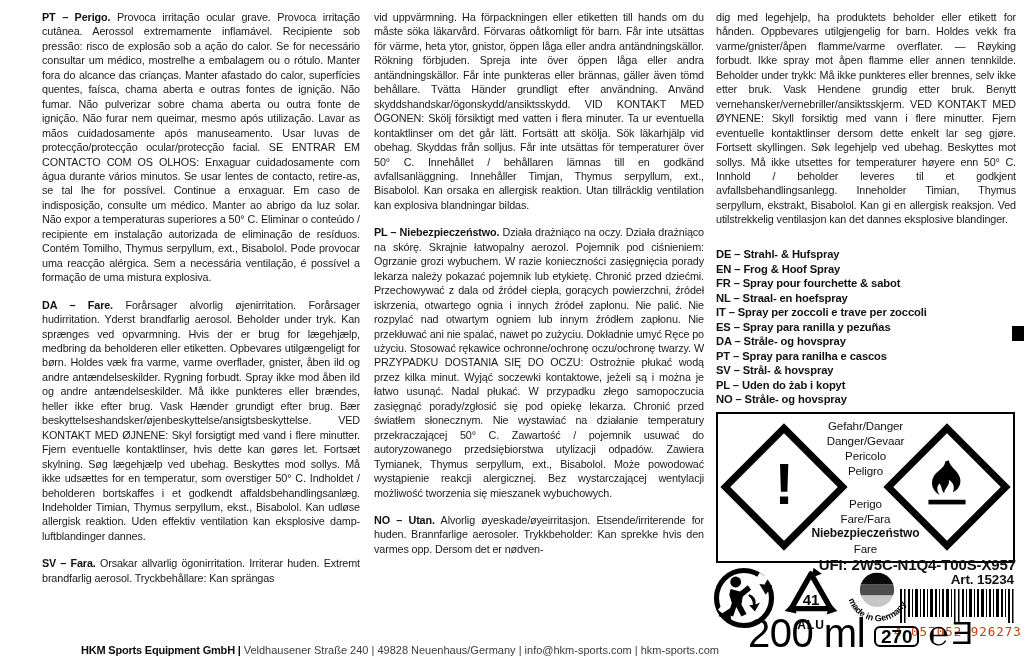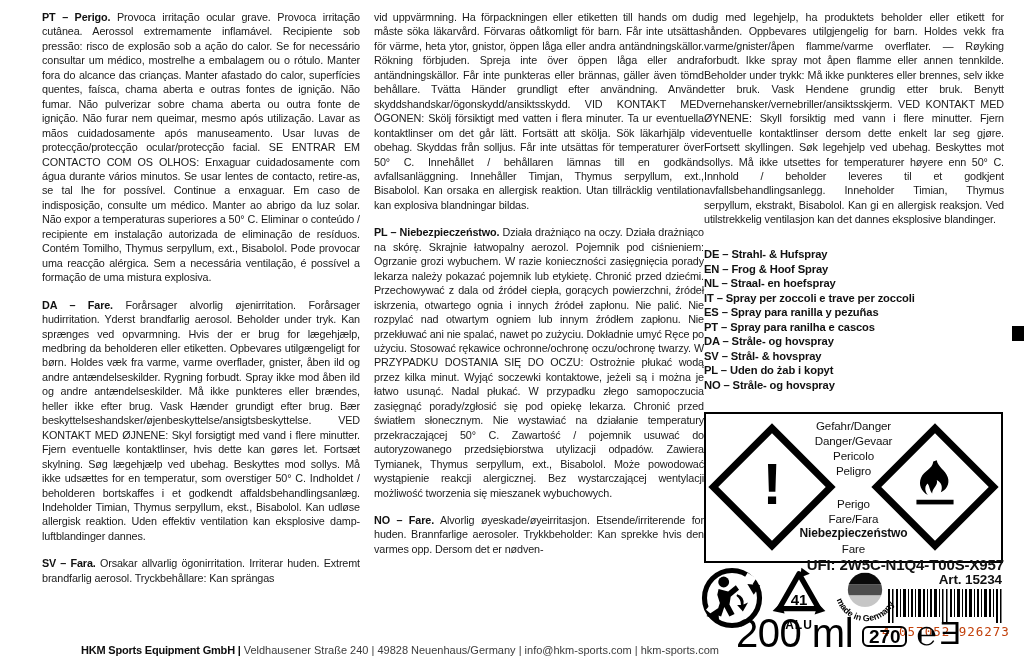--- a/index.html
+++ b/index.html
@@ -3,21 +3,21 @@
 <meta charset="utf-8">
 <style>
   html,body{margin:0;padding:0;}
   body{
     width:1024px;height:671px;background:#ffffff;position:relative;overflow:hidden;
     font-family:"Liberation Sans",sans-serif;color:#161616;
   }
   .cols{position:absolute;left:42px;top:10px;display:flex;}
   .col{text-align:justify;font-size:10.8px;line-height:14.45px;letter-spacing:-0.12px;color:#1a1a1a;}
   .col-1{width:318px;margin-right:14px;}
-  .col-2{width:330px;}
+  .col-2{width:330px;margin-right:12px;}
   .col-3{width:300px;position:relative;height:655px;}
   .par{margin:0 0 13px 0;}
   .par b{font-weight:bold;color:#111;}
 
   .names{position:absolute;left:0;top:237px;width:300px;text-align:left;}
   .names .name-row{font-weight:bold;font-size:11.2px;line-height:14.5px;white-space:nowrap;color:#111;}
 
   .hazbox{position:absolute;left:0;top:402px;width:295px;height:147px;border:2.5px solid #000;}
   .dia{position:absolute;width:128px;height:128px;top:9px;}
   .dia-left{left:2px;}
@@ -61,34 +61,35 @@
 
   <div class="col col-1">
     <p class="par"><b>PT – Perigo.</b> <span>Provoca irritação ocular grave. Provoca irritação cutânea. Aerossol extremamente inflamável. Recipiente sob pressão: risco de explosão sob a ação do calor. Se for necessário consultar um médico, mostrelhe a embalagem ou o rótulo. Manter fora do alcance das crianças. Manter afastado do calor, superfícies quentes, faísca, chama aberta e outras fontes de ignição. Não fumar. Não pulverizar sobre chama aberta ou outra fonte de ignição. Não furar nem queimar, mesmo após utilização. Lavar as mãos cuidadosamente após manuseamento. Usar luvas de protecção/protecção ocular/protecção facial. SE ENTRAR EM CONTACTO COM OS OLHOS: Enxaguar cuidadosamente com água durante vários minutos. Se usar lentes de contacto, retire-as, se tal lhe for possível. Continue a enxaguar. Em caso de indisposição, consulte um médico. Manter ao abrigo da luz solar. Não expor a temperaturas superiores a 50° C. Eliminar o conteúdo / recipiente em instalação autorizada de eliminação de resíduos. Contém Tomilho, Thymus serpyllum, ext., Bisabolol. Pode provocar uma reacção alérgica. Sem a necessária ventilação, é possível a formação de uma mistura explosiva.</span></p>
     <p class="par"><b>DA – Fare.</b> <span>Forårsager alvorlig øjenirritation. Forårsager hudirritation. Yderst brandfarlig aerosol. Beholder under tryk. Kan sprænges ved opvarmning. Hvis der er brug for lægehjælp, medbring da beholderen eller etiketten. Opbevares utilgængeligt for børn. Holdes væk fra varme, varme overflader, gnister, åben ild og andre antændelseskilder. Rygning forbudt. Spray ikke mod åben ild og andre antændelseskilder. Må ikke punkteres eller brændes, heller ikke efter brug. Vask Hænder grundigt efter brug. Bær beskyttelseshandsker/øjenbeskyttelse/ansigtsbeskyttelse. VED KONTAKT MED ØJNENE: Skyl forsigtigt med vand i flere minutter. Fjern eventuelle kontaktlinser, hvis dette kan gøres let. Fortsæt skylning. Søg lægehjælp ved ubehag. Beskyttes mod sollys. Må ikke udsættes for en temperatur, som overstiger 50° C. Indholdet / beholderen bortskaffes i et godkendt affaldsbehandlingsanlæg. Indeholder Timian, Thymus serpyllum, ekst., Bisabolol. Kan udløse allergisk reaktion. Uden effektiv ventilation kan eksplosive damp-luftblandinger dannes.</span></p>
     <p class="par"><b>SV – Fara.</b> <span>Orsakar allvarlig ögonirritation. Irriterar huden. Extremt brandfarlig aerosol. Tryckbehållare: Kan sprängas</span></p>
   </div>
 
   <div class="col col-2">
     <p class="par"><span>vid uppvärmning. Ha förpackningen eller etiketten till hands om du måste söka läkarvård. Förvaras oåtkomligt för barn. Får inte utsättas för värme, heta ytor, gnistor, öppen låga eller andra antändningskällor. Rökning förbjuden. Spreja inte över öppen låga eller andra antändningskällor. Får inte punkteras eller brännas, gäller även tömd behållare. Tvätta Händer grundligt efter användning. Använd skyddshandskar/ögonskydd/ansiktsskydd. VID KONTAKT MED ÖGONEN: Skölj försiktigt med vatten i flera minuter. Ta ur eventuella kontaktlinser om det går lätt. Fortsätt att skölja. Sök läkarhjälp vid obehag. Skyddas från solljus. Får inte utsättas för temperaturer över 50° C. Innehållet / behållaren lämnas till en godkänd avfallsanläggning. Innehåller Timjan, Thymus serpyllum, ext., Bisabolol. Kan orsaka en allergisk reaktion. Utan tillräcklig ventilation kan explosiva blandningar bildas.</span></p>
     <p class="par"><b>PL – Niebezpieczeństwo.</b> <span>Działa drażniąco na oczy. Działa drażniąco na skórę. Skrajnie łatwopalny aerozol. Pojemnik pod ciśnieniem: Ogrzanie grozi wybuchem. W razie konieczności zasięgnięcia porady lekarza należy pokazać pojemnik lub etykietę. Chronić przed dziećmi. Przechowywać z dala od źródeł ciepła, gorących powierzchni, źródeł iskrzenia, otwartego ognia i innych źródeł zapłonu. Nie palić. Nie rozpylać nad otwartym ogniem lub innym źródłem zapłonu. Nie przekłuwać ani nie spalać, nawet po zużyciu. Dokładnie umyć Ręce po użyciu. Stosować rękawice ochronne/ochronę oczu/ochronę twarzy. W PRZYPADKU DOSTANIA SIĘ DO OCZU: Ostrożnie płukać wodą przez kilka minut. Wyjąć soczewki kontaktowe, jeżeli są i można je łatwo usunąć. Nadal płukać. W przypadku złego samopoczucia zasięgnąć porady/zgłosić się pod opiekę lekarza. Chronić przed światłem słonecznym. Nie wystawiać na działanie temperatury przekraczającej 50° C. Zawartość / pojemnik usuwać do autoryzowanego przedsiębiorstwa utylizacji odpadów. Zawiera Tymianek, Thymus serpyllum, ext., Bisabolol. Może powodować wystąpienie reakcji alergicznej. Bez wystarczającej wentylacji możliwość tworzenia się mieszanek wybuchowych.</span></p>
-    <p class="par"><b>NO – Fare.</b> <span>Alvorlig øyeskade/øyeirritasjon. Etsende/irriterende for huden. Brannfarlige aerosoler. Trykkbeholder: Kan sprekke hvis den varmes opp. Dersom det er nødven-</span></p>
+    <p class="par"><b>NO – Utan.</b> <span>Alvorlig øyeskade/øyeirritasjon. Etsende/irriterende for huden. Brannfarlige aerosoler. Trykkbeholder: Kan sprekke hvis den varmes opp. Dersom det er nødven-</span></p>
   </div>
 
   <div class="col col-3">
     <p class="par"><span>dig med legehjelp, ha produktets beholder eller etikett for hånden. Oppbevares utilgjengelig for barn. Holdes vekk fra varme/gnister/åpen flamme/varme overflater. — Røyking forbudt. Ikke spray mot åpen flamme eller annen tennkilde. Beholder under trykk: Må ikke punkteres eller brennes, selv ikke etter bruk. Vask Hendene grundig etter bruk. Benytt vernehansker/vernebriller/ansiktsskjerm. VED KONTAKT MED ØYNENE: Skyll forsiktig med vann i flere minutter. Fjern eventuelle kontaktlinser dersom dette enkelt lar seg gjøre. Fortsett skyllingen. Søk legehjelp ved ubehag. Beskyttes mot sollys. Må ikke utsettes for temperaturer høyere enn 50° C. Innhold / beholder leveres til et godkjent avfallsbehandlingsanlegg. Inneholder Timian, Thymus serpyllum, ekstrakt, Bisabolol. Kan gi en allergisk reaksjon. Ved utilstrekkelig ventilasjon kan det dannes eksplosive blandinger.</span></p>
 
     <div class="names">
       <div class="name-row">DE – Strahl- &amp; Hufspray</div>
       <div class="name-row">EN – Frog &amp; Hoof Spray</div>
+      <div class="name-row">FR – Spray pour fourchette &amp; sabot</div>
       <div class="name-row">NL – Straal- en hoefspray</div>
       <div class="name-row">IT – Spray per zoccoli e trave per zoccoli</div>
       <div class="name-row">ES – Spray para ranilla y pezuñas</div>
+      <div class="name-row">DA – Stråle- og hovspray</div>
       <div class="name-row">PT – Spray para ranilha e cascos</div>
-      <div class="name-row">DA – Stråle- og hovspray</div>
       <div class="name-row">SV – Strål- &amp; hovspray</div>
       <div class="name-row">PL – Uden do żab i kopyt</div>
       <div class="name-row">NO – Stråle- og hovspray</div>
     </div>
 
     <div class="hazbox">
       <div class="dia dia-left">
         <div class="rot"></div>
         <div class="sym">
             <span class="excl">!</span>

